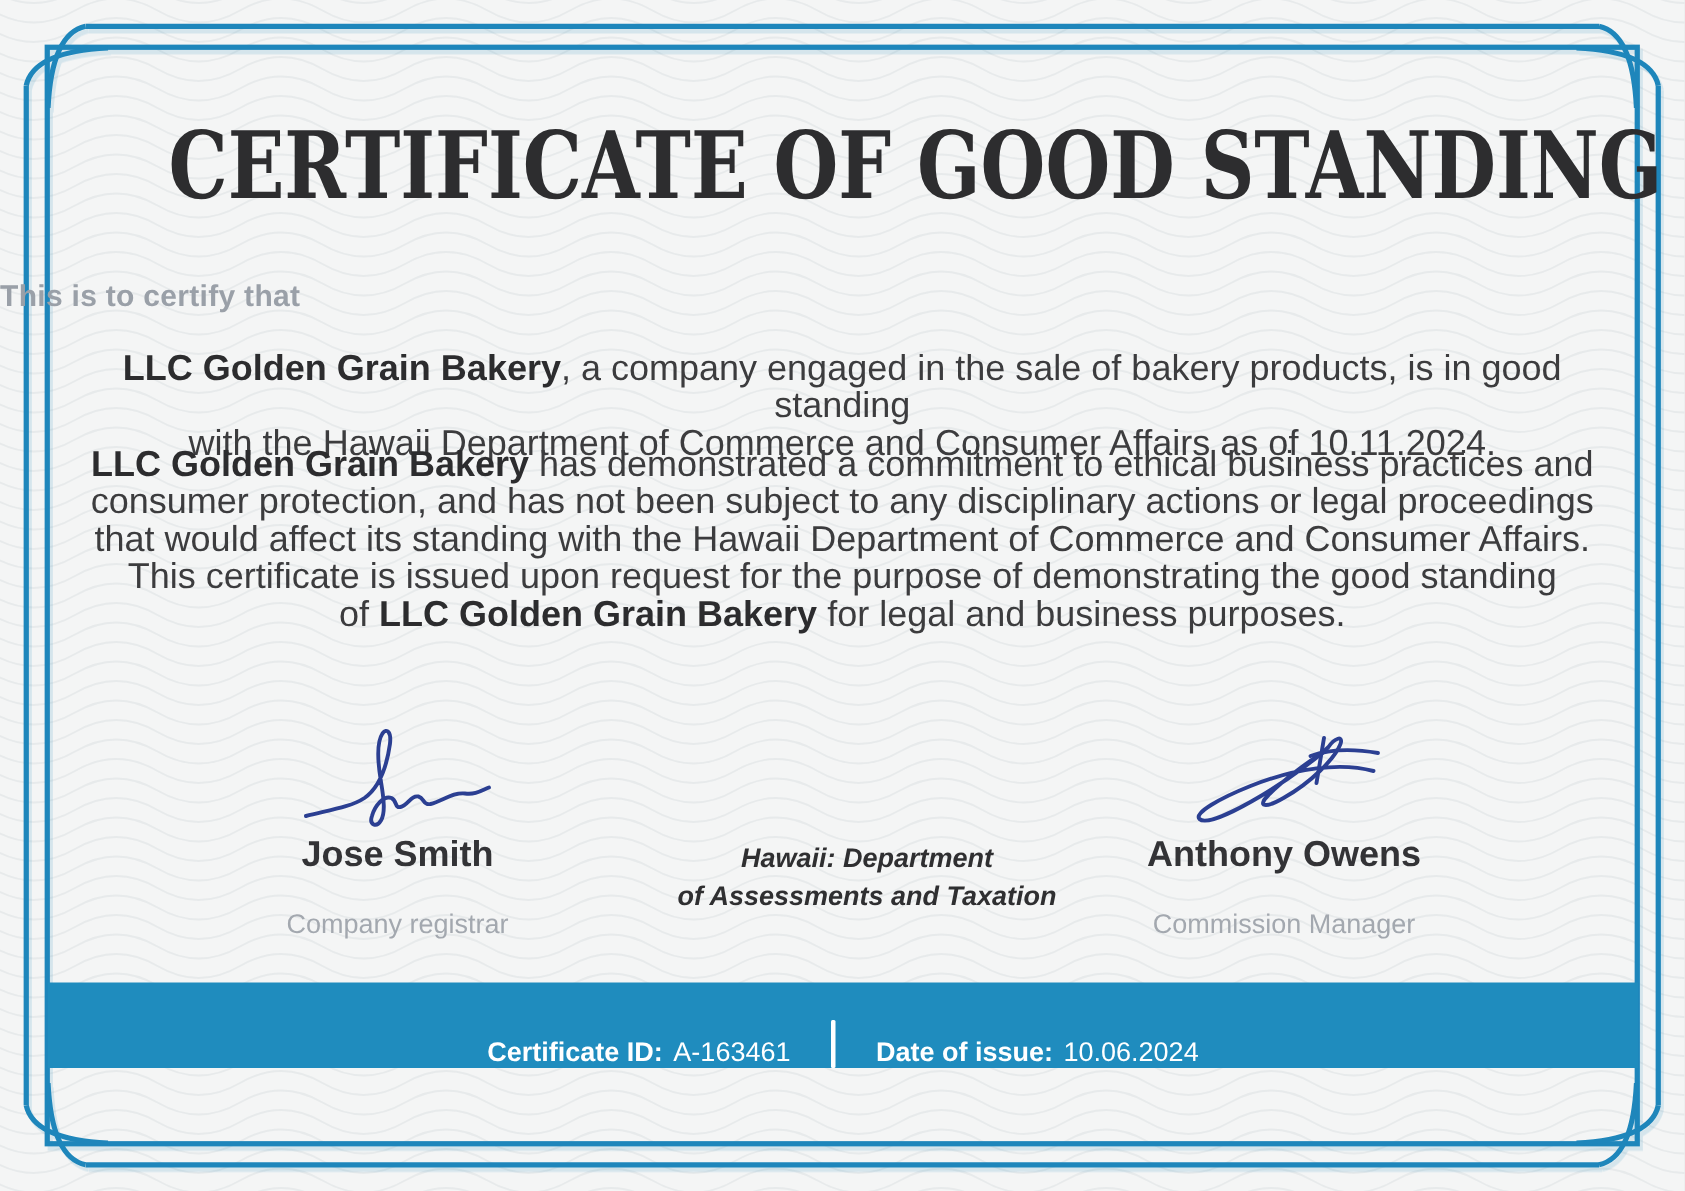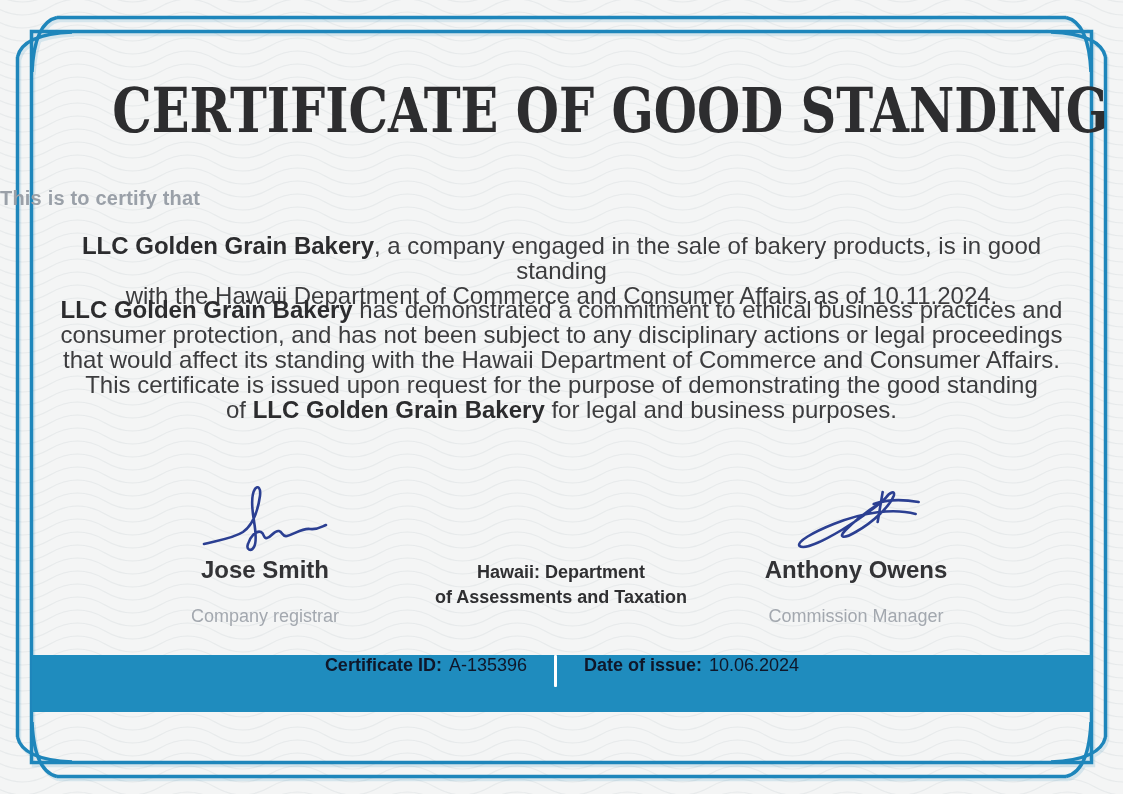--- a/index.html
+++ b/index.html
@@ -27,34 +27,34 @@
   .para{
     position:absolute;left:60px;right:60px;text-align:center;
     font-size:24px;line-height:25px;color:var(--body);
     white-space:pre-line;
   }
   .para .bb{font-weight:700;color:#2c2c2e;}
   .p1{top:233px;}
   .p2{top:297px;}
   .sig-col{position:absolute;top:482px;text-align:center;transform:translateX(-50%);}
   .sig-left{left:265px;}
-  .sig-center{left:561px;}
+  .sig-center{left:578px;font-style:italic;}
   .sig-right{left:856px;}
   .sig-svg{display:block;margin:0 auto;}
   .sig-svg path{fill:none;stroke:var(--ink);stroke-width:2.6;stroke-linecap:round;stroke-linejoin:round;}
   .sig-name{font-size:24px;font-weight:700;color:#333336;line-height:26px;margin-top:3px;}
   .sig-role{font-size:18px;color:#a3a8af;line-height:26px;margin-top:20px;}
   .dept{
     padding-top:78px;font-size:18px;font-weight:700;color:#2f2f31;
     line-height:25px;white-space:pre-line;
   }
   .footer-bar{
     position:absolute;left:32px;top:655px;width:1060px;height:57px;
-    background:var(--bar);color:#0f172a;font-size:18px;
-    display:flex;align-items:flex-start;justify-content:center;
+    background:var(--bar);color:#ffffff;font-size:18px;
+    display:flex;align-items:flex-end;justify-content:center;
   }
   .footer-item{display:flex;gap:7px;white-space:nowrap;}
   .footer-item .lbl{font-weight:700;}
   .divider{width:3px;height:32px;background:#ffffff;margin:0 27px;border-radius:1px;}
 </style>
 </head>
 <body>
 
 <div class="page">
 
@@ -184,21 +184,21 @@
       <path d="M 97 10 L 92 40"></path>
       <path d="M 88 22 C 102 17 116 17 133 20"></path>
     </svg>
     <div class="sig-name">Anthony Owens</div>
     <div class="sig-role">Commission Manager</div>
   </div>
 
   <div class="footer-bar">
     <div class="footer-item">
       <span class="lbl">Certificate ID:</span>
-      <span>A-135396</span>
+      <span>A-163461</span>
     </div>
     <div class="divider"></div>
     <div class="footer-item">
       <span class="lbl">Date of issue:</span>
       <span>10.06.2024</span>
     </div>
   </div>
 
 </div>
 

